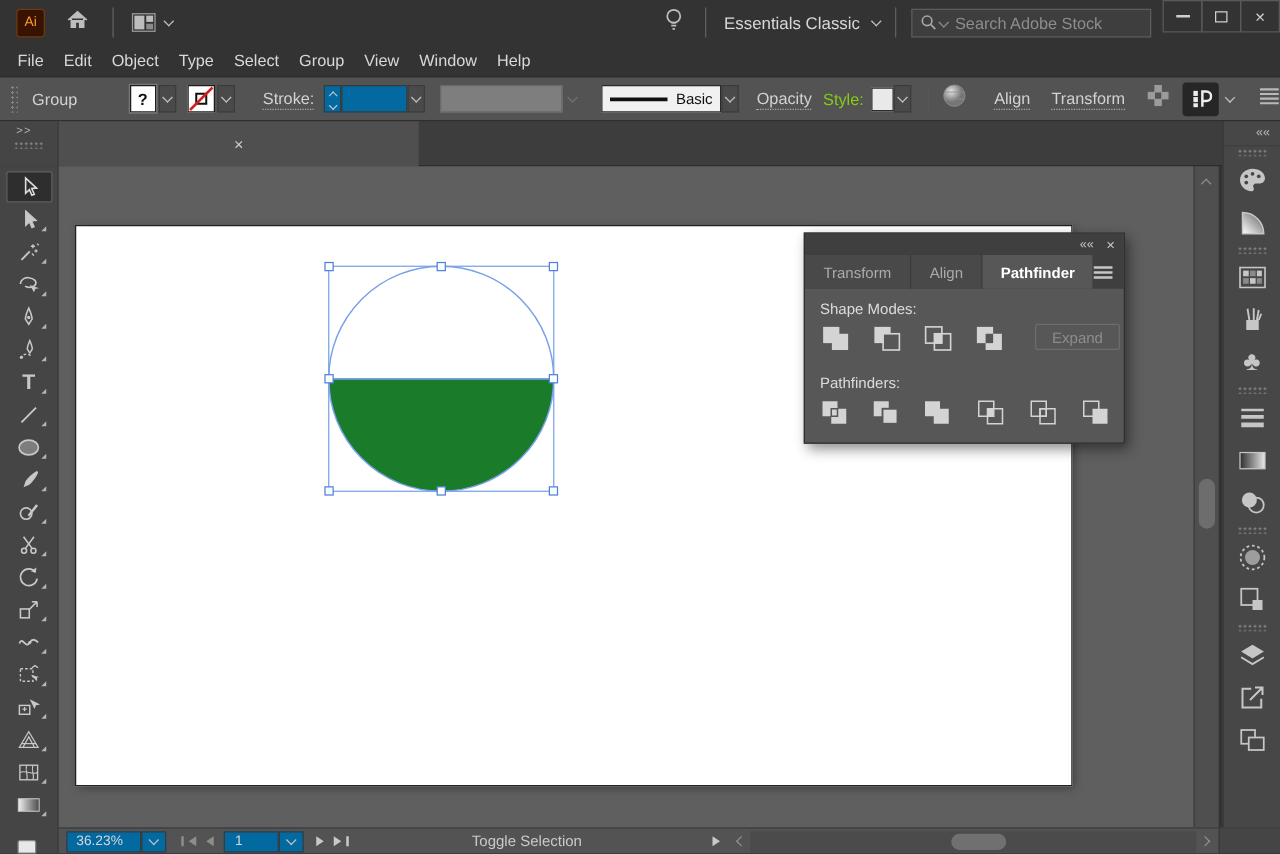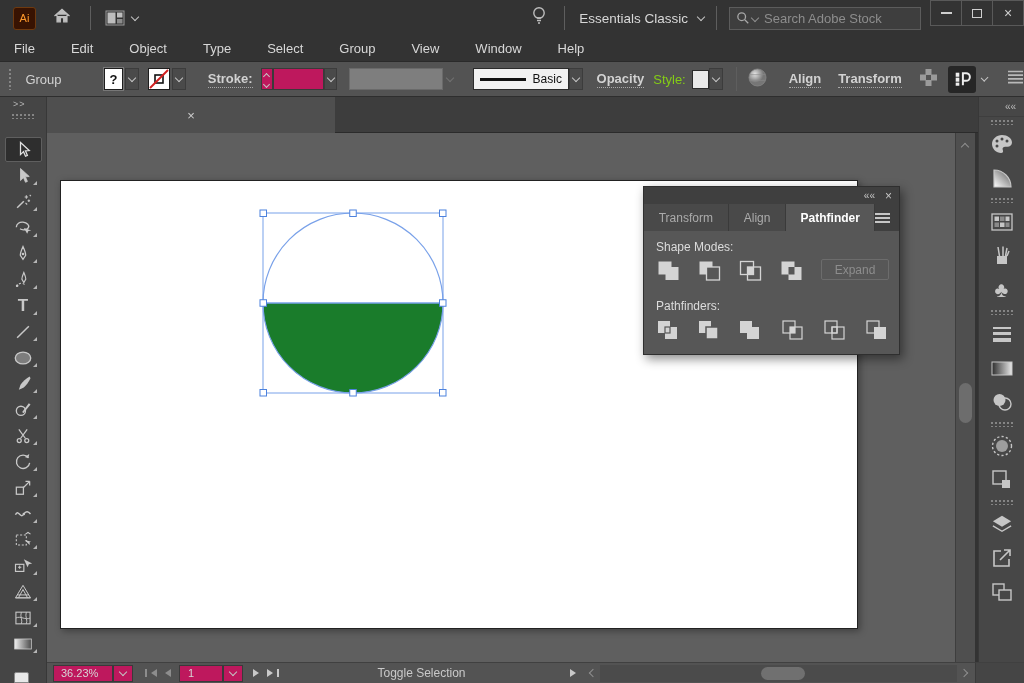--- a/index.html
+++ b/index.html
@@ -8,38 +8,38 @@
   .abs{position:absolute;}
   .flex{display:flex;align-items:center;}
   .chv{display:inline-block;width:6px;height:6px;border-right:1.6px solid #c4c4c4;border-bottom:1.6px solid #c4c4c4;}
   .chv.down{transform:rotate(45deg);margin-top:-3px;}
   .chv.up{transform:rotate(-135deg);margin-top:3px;}
   .chv.right{transform:rotate(-45deg);}
   .chv.left{transform:rotate(135deg);}
   .chv.dim{border-color:#8f8f8f;}
   .grip-v{width:6px;height:22px;background-image:radial-gradient(#858585 1px,transparent 1.1px);background-size:4px 4px;}
   .grip-h{width:24px;height:6px;background-image:radial-gradient(#858585 1px,transparent 1.1px);background-size:4px 4px;margin:2px auto;}
-  .dotted-u{border-bottom:1px dotted #a8a8a8;padding-bottom:1px;font-weight:bold;}
+  .dotted-u{border-bottom:1px dotted #a8a8a8;padding-bottom:1px;}
   .sep-v{width:1px;height:24px;background:#424242;border-right:1px solid #5e5e5e;}
   
   #titlebar{left:0;top:0;width:1024px;height:36px;background:#333333;display:flex;align-items:center;}
   #ai-logo{width:23px;height:23px;margin-left:13px;background:#381302;border:1px solid #6e3a10;border-radius:3px;color:#ff992b;font-size:11px;font-weight:normal;display:flex;align-items:center;justify-content:center;}
   .tb-ic{color:#bdbdbd;}
   .winbtn{width:32px;height:26px;border:1px solid #595959;display:flex;align-items:center;justify-content:center;color:#cfcfcf;font-size:13px;margin-left:-1px;}
   #search-box{width:192px;height:23px;background:#3e3e3e;border:1px solid #5c5c5c;display:flex;align-items:center;padding:0 6px;}
   #search-box input{background:transparent;border:none;outline:none;color:#b5b5b5;font-size:13px;width:140px;}
   #search-box input::placeholder{color:#8d8d8d;}
   
-  #menubar{left:0;top:36px;width:1024px;height:26px;display:flex;align-items:center;gap:36px;padding-left:14px;background:#333333;border-bottom:1px solid #2a2a2a;text-align:right;}
+  #menubar{left:0;top:36px;width:1024px;height:26px;display:flex;align-items:center;gap:16px;padding-left:14px;background:#333333;border-bottom:1px solid #2a2a2a;text-align:right;}
   .menu-item{font-size:13px;color:#d8d8d8;}
   
   #controlbar{left:0;top:62px;width:1024px;height:35px;background:#535353;display:flex;align-items:center;border-bottom:1px solid #2e2e2e;}
   .swatch{width:22px;height:22px;background:#fff;border:1px solid #1e1e1e;position:relative;}
   .chvbtn{width:15px;height:22px;background:#4a4a4a;border:1px solid #3c3c3c;display:flex;align-items:center;justify-content:center;}
-  .darkbox{background:#be185d;border:1px solid #3a3a3a;height:22px;}
+  .darkbox{background:#0369a1;border:1px solid #3a3a3a;height:22px;}
   .ctl-label{font-size:13px;color:#d2d2d2;}
   
   #tabbar{left:0;top:97px;width:978px;height:36px;background:#3d3d3d;border-bottom:1px solid #2b2b2b;}
   #doc-tab{position:absolute;left:47px;top:0;width:288px;height:36px;background:#4f4f4f;display:flex;align-items:center;justify-content:center;gap:16px;}
   #doc-tab .t{font-size:12px;font-weight:bold;color:#ececec;}
   
   #left-dock{left:0;top:133px;width:47px;height:550px;background:#454545;border-right:1px solid #383838;}
   .tool{height:26px;display:flex;align-items:center;justify-content:center;position:relative;}
   .tool .sub{position:absolute;right:9px;bottom:4px;width:0;height:0;border-left:4px solid transparent;border-bottom:4px solid #b5b5b5;}
   .tool.active .box{position:absolute;left:5px;top:0;width:37px;height:25px;background:#2e2e2e;border:1px solid #5f5f5f;border-radius:2px;}
@@ -54,21 +54,21 @@
   .rd-ic{height:34px;display:flex;align-items:center;justify-content:center;color:#c6c6c6;}
   
   #pf-panel{left:643px;top:186px;width:257px;height:169px;background:#575757;box-shadow:3px 4px 10px rgba(0,0,0,.45);border:1px solid #2f2f2f;}
   #pf-head{height:17px;background:#3f3f3f;display:flex;align-items:center;justify-content:flex-end;gap:10px;padding-right:7px;font-size:10px;color:#c6c6c6;}
   #pf-tabs{height:27px;background:#3f3f3f;display:flex;}
   .pf-tab{display:flex;align-items:center;justify-content:center;font-size:12px;color:#ababab;background:#494949;border-right:1px solid #3a3a3a;}
   .pf-tab.active{background:#575757;color:#ffffff;font-weight:bold;}
   #pf-menu{margin-left:auto;display:flex;align-items:center;padding-right:9px;}
   .pf-label{font-size:12px;color:#dcdcdc;}
   .pf-btn{position:absolute;width:24px;height:22px;display:flex;align-items:center;justify-content:center;}
-  #expand-btn{position:absolute;left:177px;top:28px;width:68px;height:21px;border:1px solid #6c6c6c;border-radius:2px;color:#8d8d8d;font-size:12px;display:flex;align-items:center;justify-content:center;}
+  #expand-btn{position:absolute;left:184px;top:28px;width:68px;height:21px;border:1px solid #6c6c6c;border-radius:2px;color:#8d8d8d;font-size:12px;display:flex;align-items:center;justify-content:center;}
   .hamb{width:15px;height:10px;border-top:2px solid #c6c6c6;border-bottom:2px solid #c6c6c6;position:relative;}
   .hamb::after{content:"";position:absolute;left:0;top:2px;width:15px;height:2px;background:#c6c6c6;}
   
   #statusbar{left:47px;top:662px;width:928px;height:21px;background:#535353;border-top:1px solid #404040;display:flex;align-items:center;font-size:11px;}
   .tri-r{width:0;height:0;border-top:4px solid transparent;border-bottom:4px solid transparent;border-left:6px solid #c9c9c9;}
   .tri-l{width:0;height:0;border-top:4px solid transparent;border-bottom:4px solid transparent;border-right:6px solid #c9c9c9;}.tri-l.dim{border-right-color:#8d8d8d;}
   .navbar-sep{width:2px;height:8px;background:#8d8d8d;}
   #hscroll{flex:1;height:17px;background:#4b4b4b;margin:0 4px;position:relative;}
   #hscroll .thumb{position:absolute;left:45%;top:2px;width:44px;height:13px;background:#707070;border-radius:7px;}
   #corner{left:975px;top:662px;width:49px;height:21px;background:#454545;border-top:1px solid #404040;border-left:1px solid #3a3a3a;}

